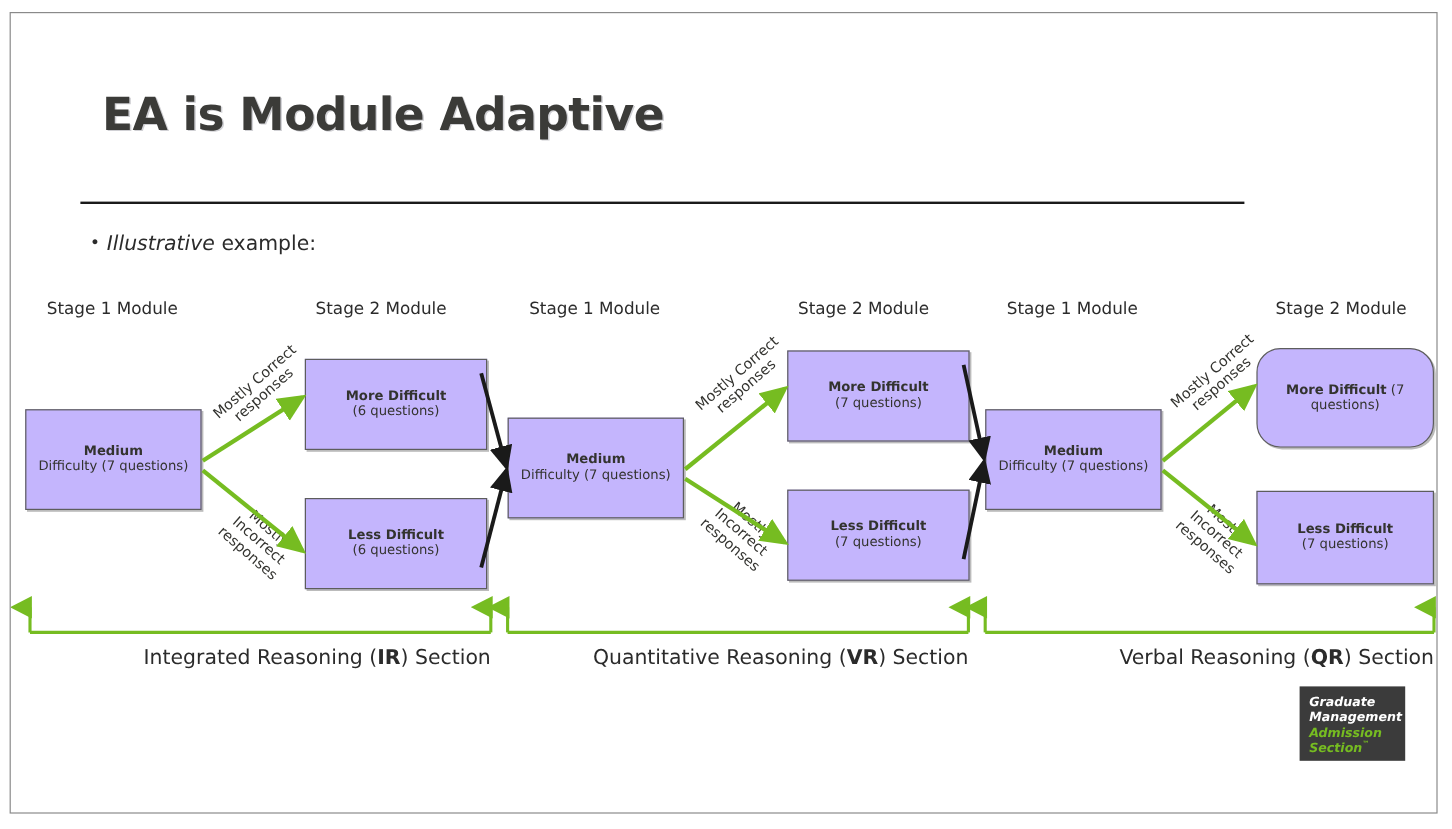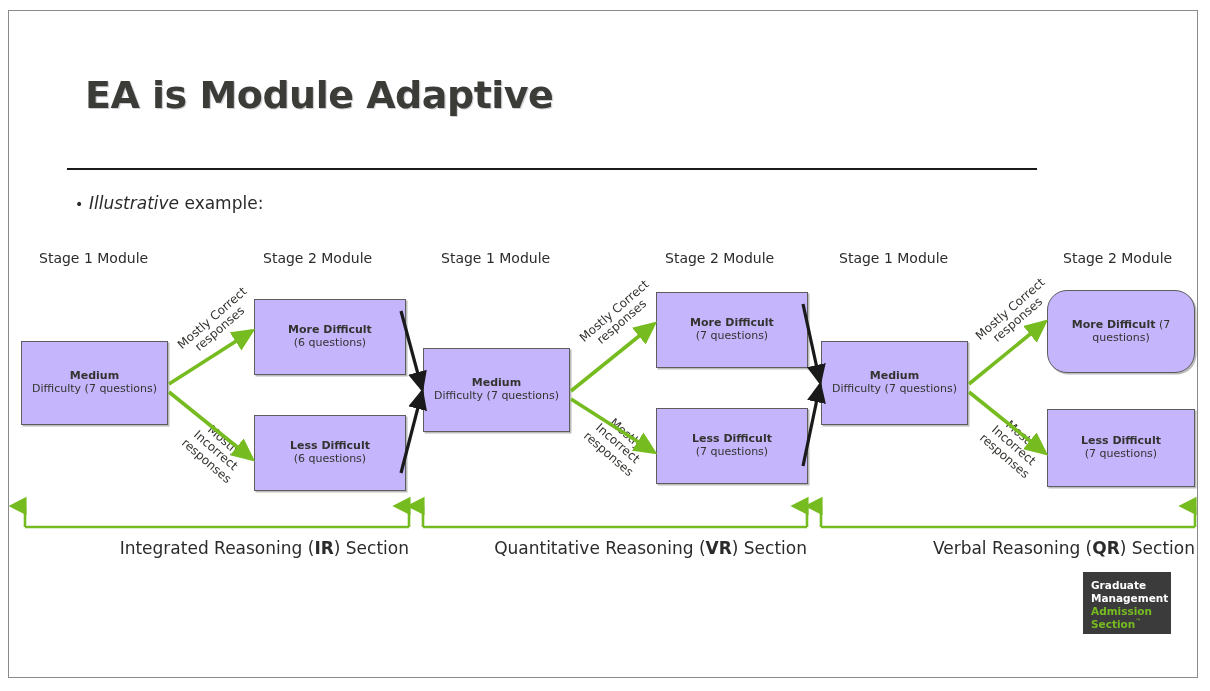--- a/index.html
+++ b/index.html
@@ -107,20 +107,21 @@
   .logo {
     position: absolute;
     left: 1074px; top: 561px;
     width: 88px; height: 62px;
     background: #3b3b3b;
     padding: 7px 0 0 8px;
     box-sizing: border-box;
     font-size: 10.5px;
     font-weight: bold;
     line-height: 1.22;
+    font-style: italic;
   }
   .logo .w { color: #ffffff; }
   .logo .g { color: #76bc21; }
   .logo sup { font-size: 6px; vertical-align: super; }
 
   svg.overlay {
     position: absolute;
     left: 0; top: 0;
     width: 1190px; height: 668px;
     pointer-events: none;

